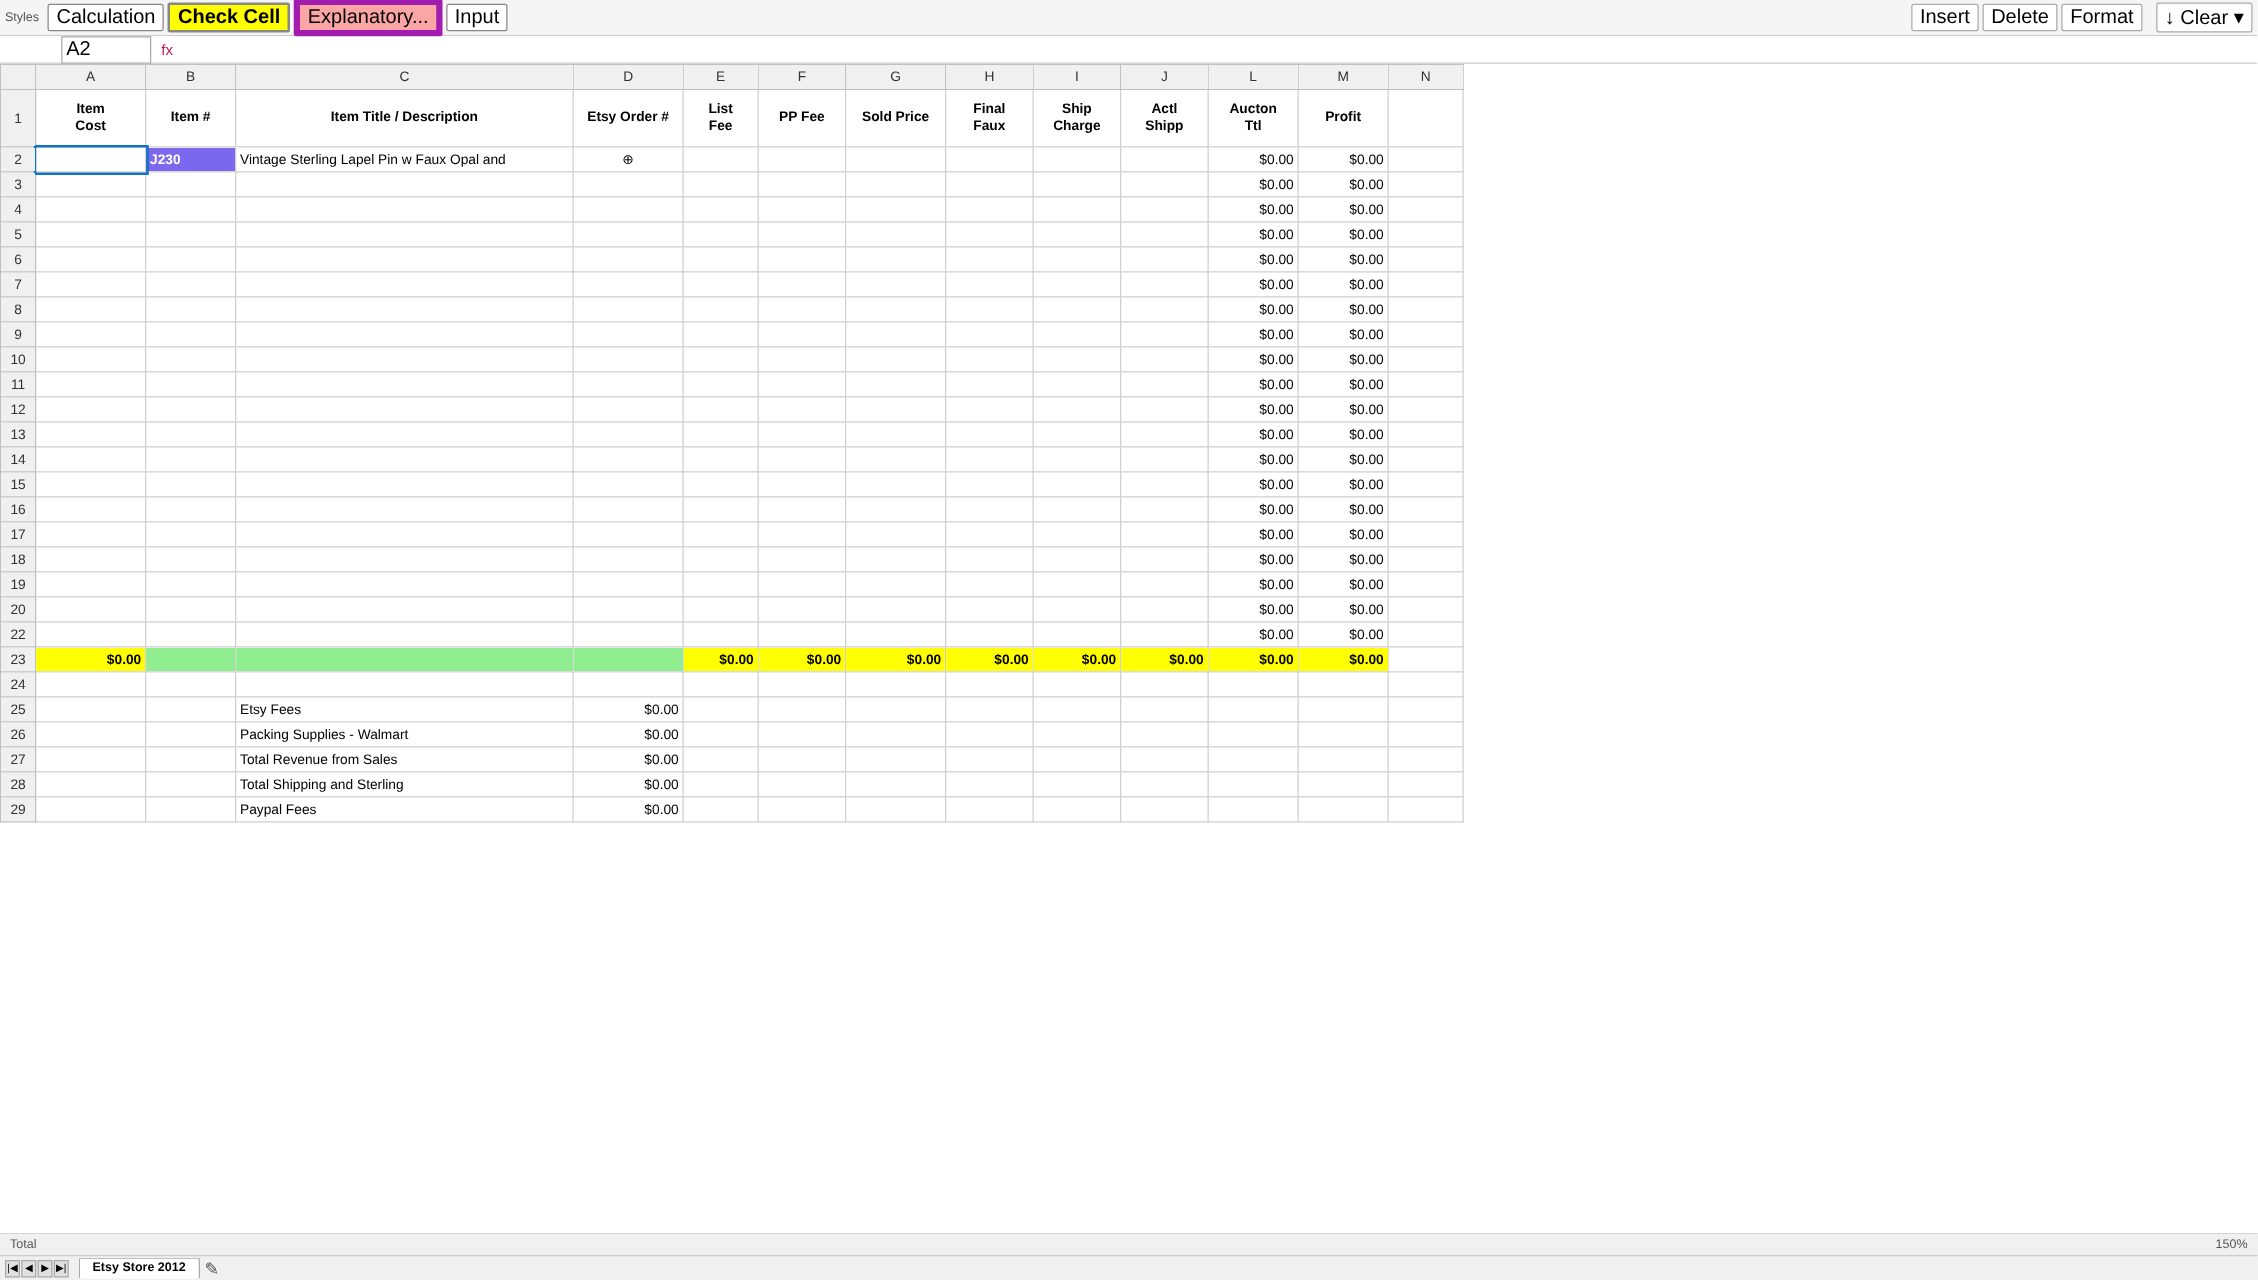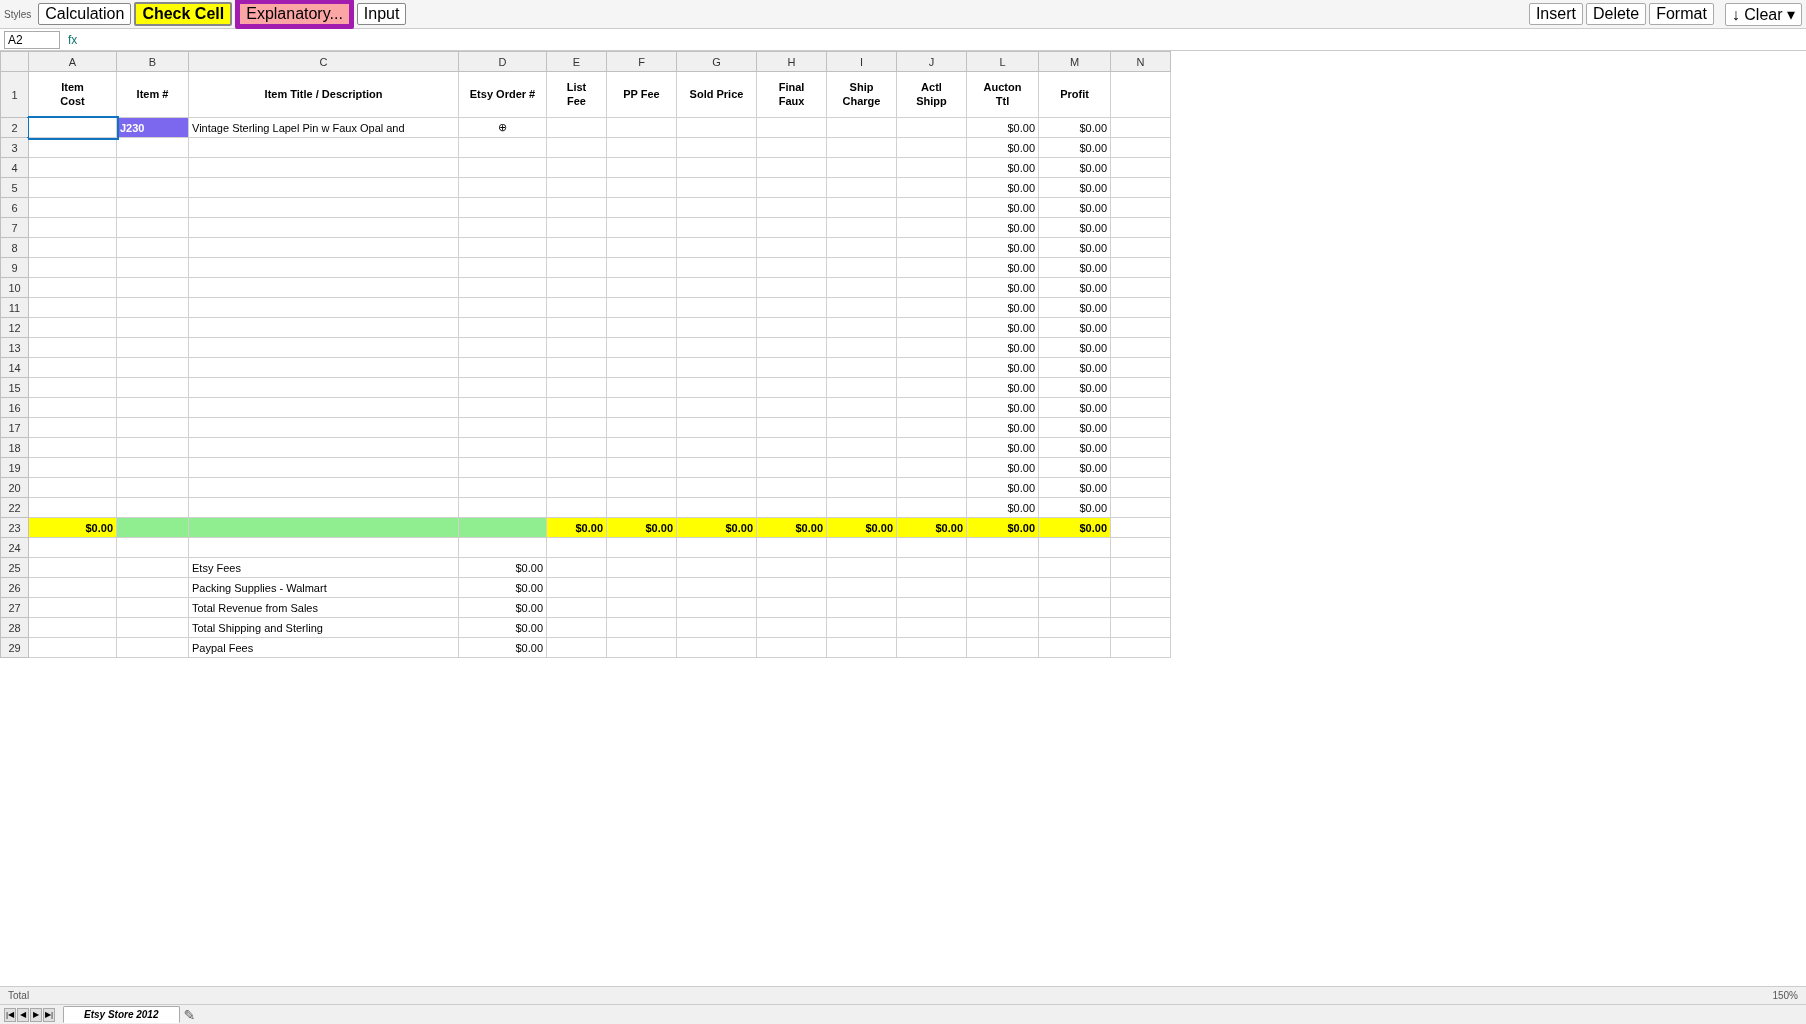--- a/index.html
+++ b/index.html
@@ -31,26 +31,27 @@
     .formula-bar {
       background: #fff;
       border-bottom: 1px solid #ccc;
       padding: 2px 4px;
       display: flex;
       align-items: center;
       gap: 4px;
       height: 22px;
     }
     .cell-ref {
-      width: 56px;
+      width: 72px;
       border: 1px solid #aaa;
       padding: 1px 3px;
-      font-size: 12px;
-    }
-    .formula-fx { font-size: 12px; color: #0f766e; padding: 0 4px; }
+      font-size: 16px;
+      margin-left: 45px;
+    }
+    .formula-fx { font-size: 12px; color: #be185d; padding: 0 4px; }
     .formula-input {
       flex: 1;
       border: none;
       outline: none;
       font-size: 11px;
     }
 
     
     .spreadsheet-container {
       overflow: auto;
@@ -144,25 +145,24 @@
       height: 20px;
       display: flex;
       align-items: center;
       padding: 0 4px;
       gap: 4px;
     }
     .sheet-tab {
       background: #fff;
       border: 1px solid #aaa;
       border-bottom: none;
-      padding: 2px 20px;
+      padding: 2px 10px;
       font-size: 10px;
       cursor: pointer;
       border-radius: 2px 2px 0 0;
-      font-style: italic;
     }
     .sheet-tab.active {
       background: #fff;
       font-weight: bold;
       border-bottom: 1px solid #fff;
     }
     .nav-arrows {
       display: flex;
       gap: 1px;
       margin-right: 4px;

